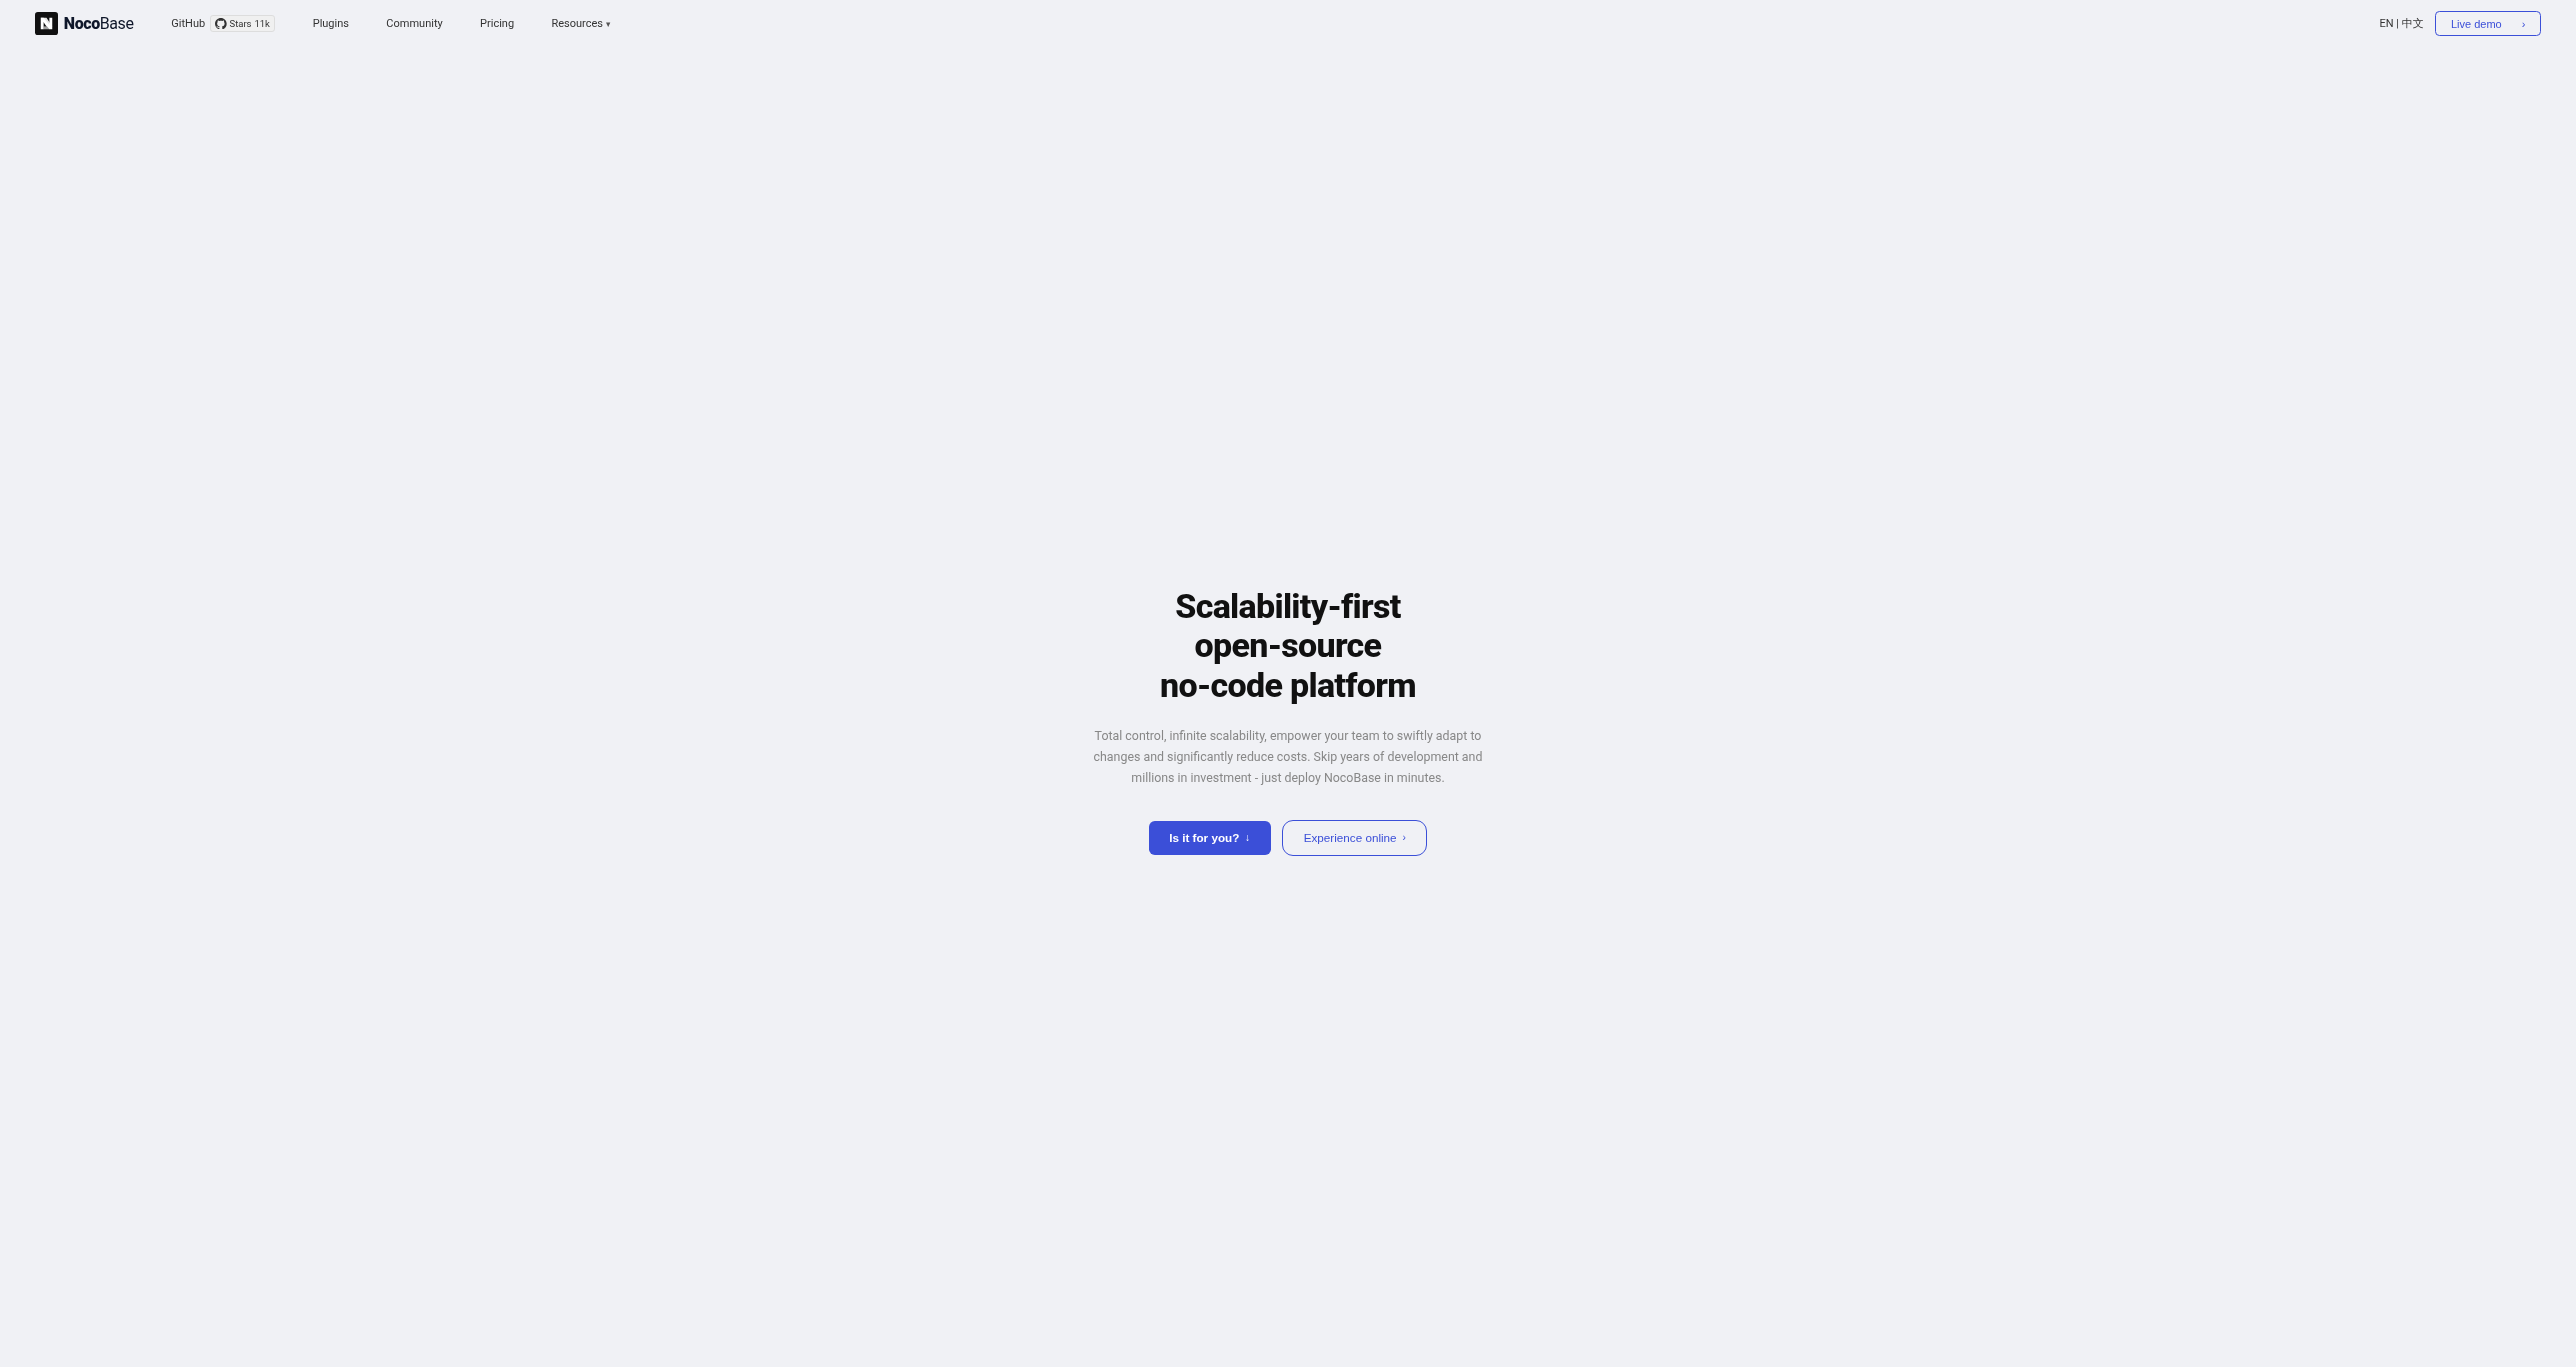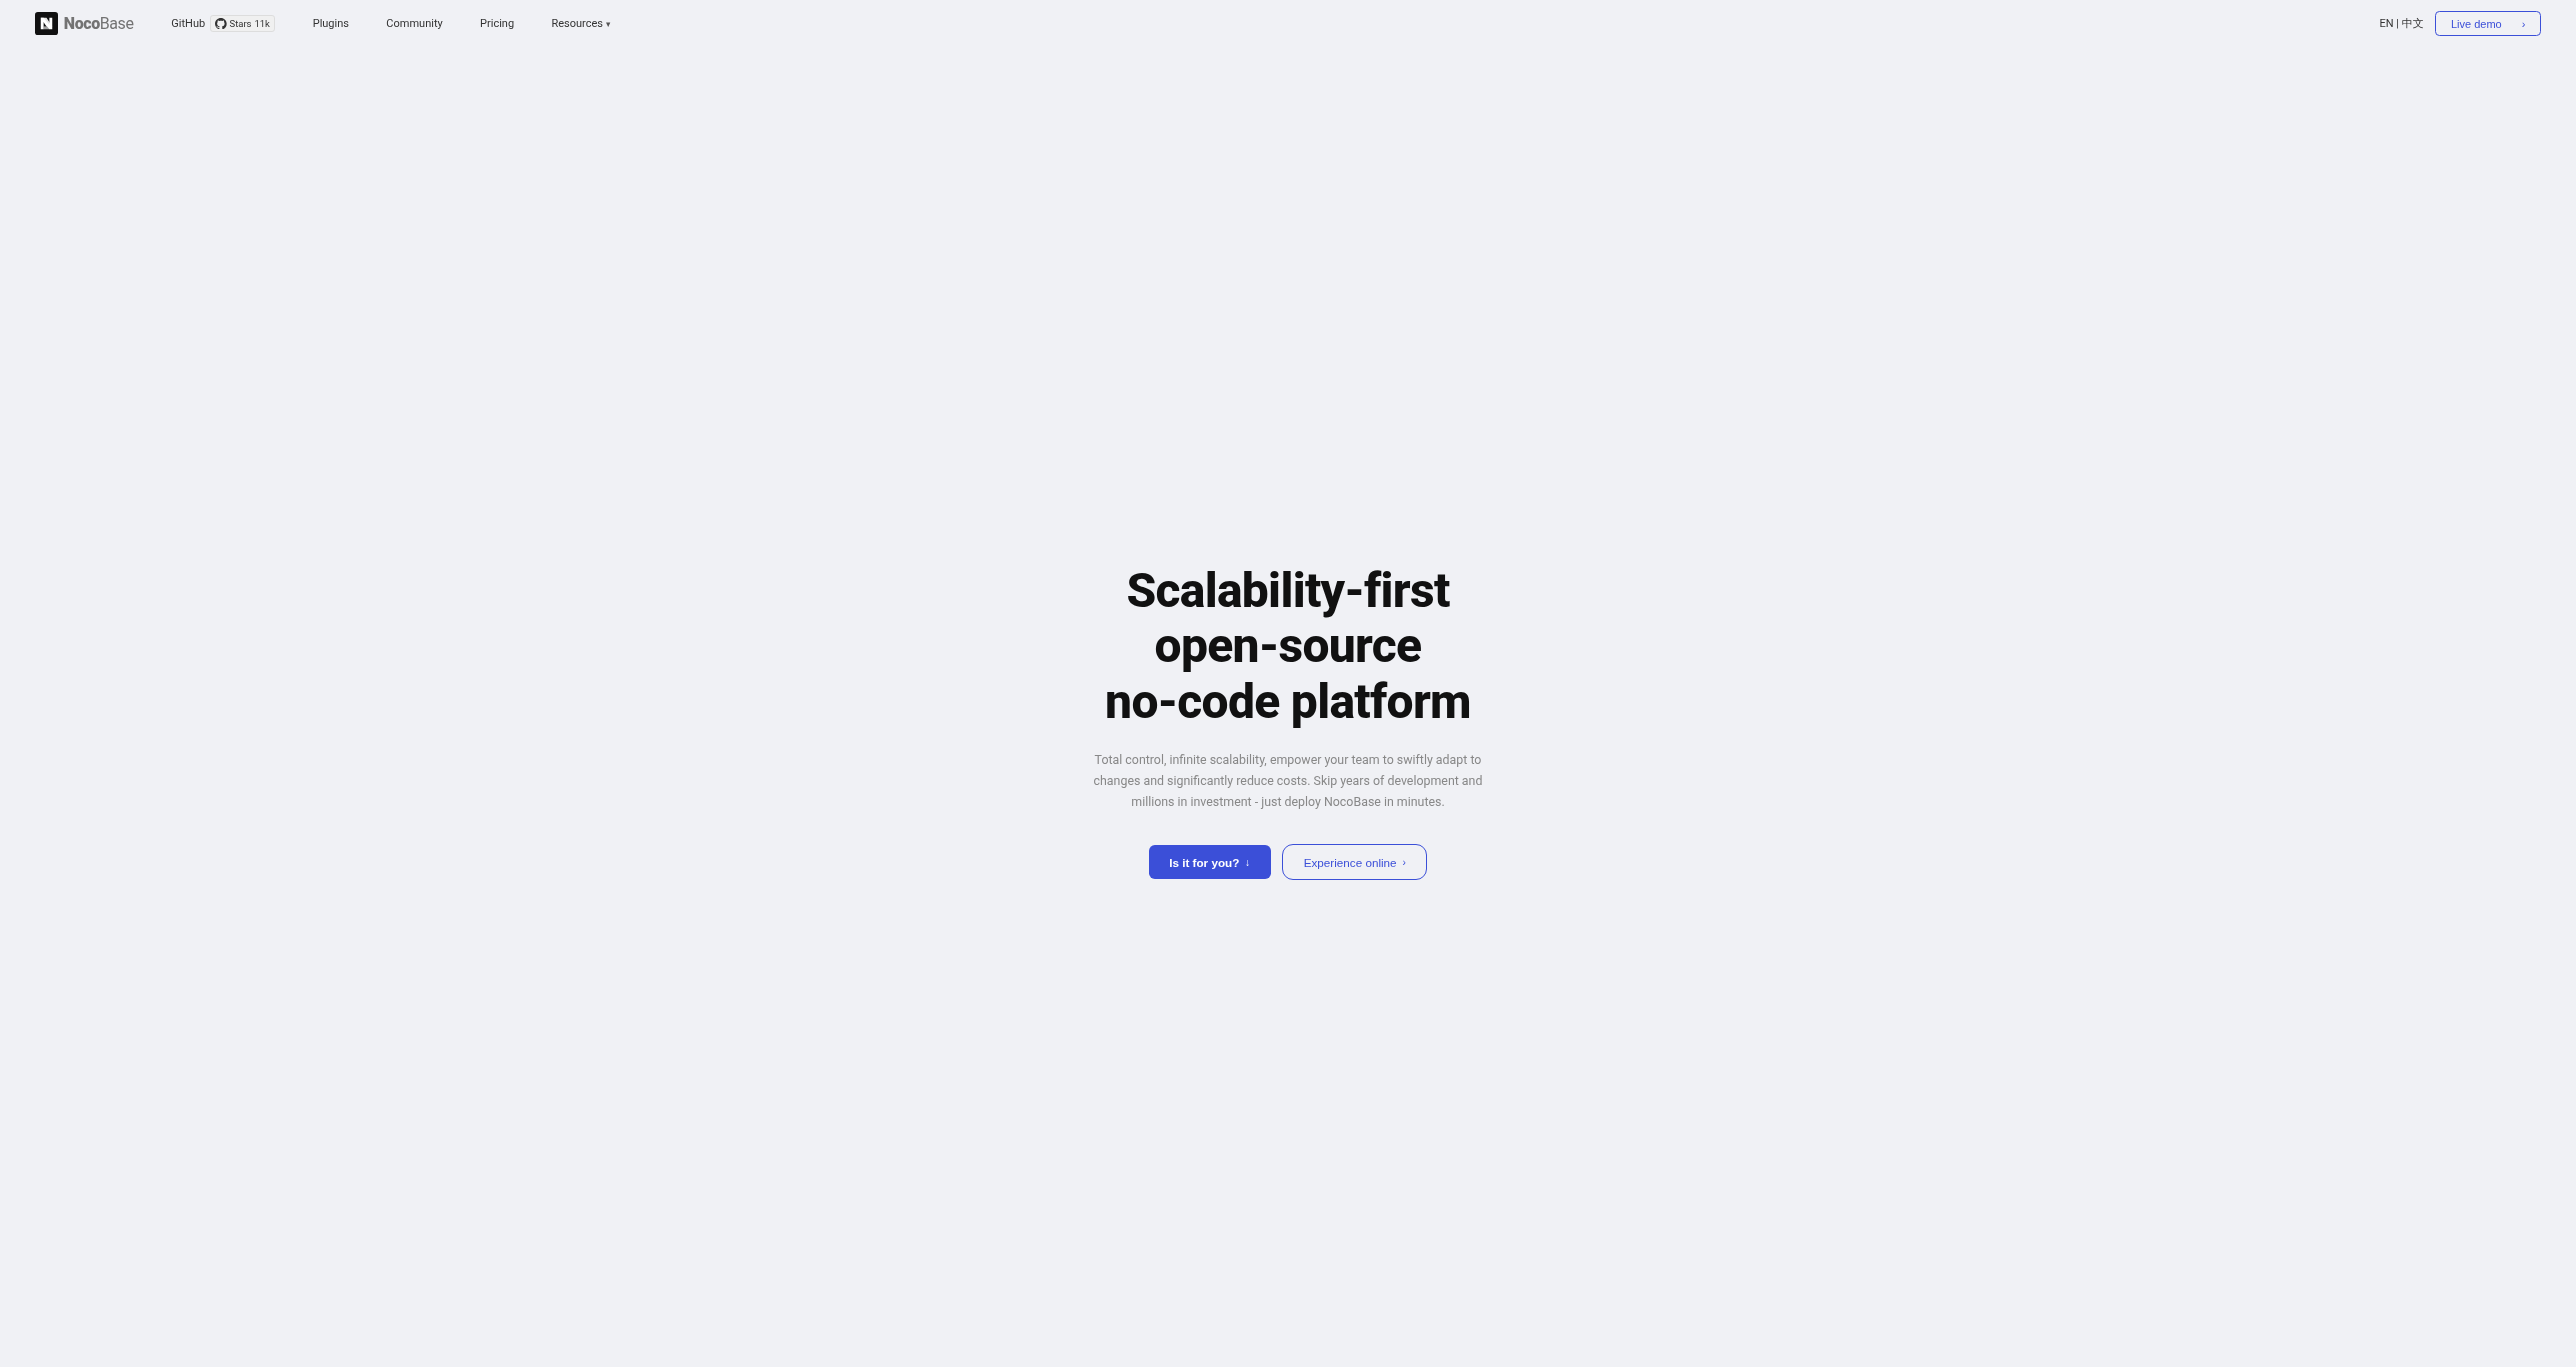--- a/index.html
+++ b/index.html
@@ -41,21 +41,21 @@
     }
 
     .logo-icon {
       width: 23px;
       height: 23px;
     }
 
     .logo-text {
       font-size: 16px;
       font-weight: 700;
-      color: #737373;
+      color: #0f172a;
       letter-spacing: -0.4px;
     }
 
     .logo-text span {
       font-weight: 400;
     }
 
     .nav-links {
       display: flex;
       align-items: center;
@@ -132,21 +132,21 @@
       display: flex;
       flex-direction: column;
       align-items: center;
       justify-content: center;
       text-align: center;
       padding: 87px 29px 58px;
       min-height: calc(100vh - 47px);
     }
 
     .hero-title {
-      font-size: 48px;
+      font-size: 34px;
       font-weight: 800;
       color: #111;
       line-height: 1.15;
       letter-spacing: -0.7px;
       max-width: 510px;
       margin-bottom: 20.4px;
     }
 
     .hero-subtitle {
       font-size: 12.4px;

